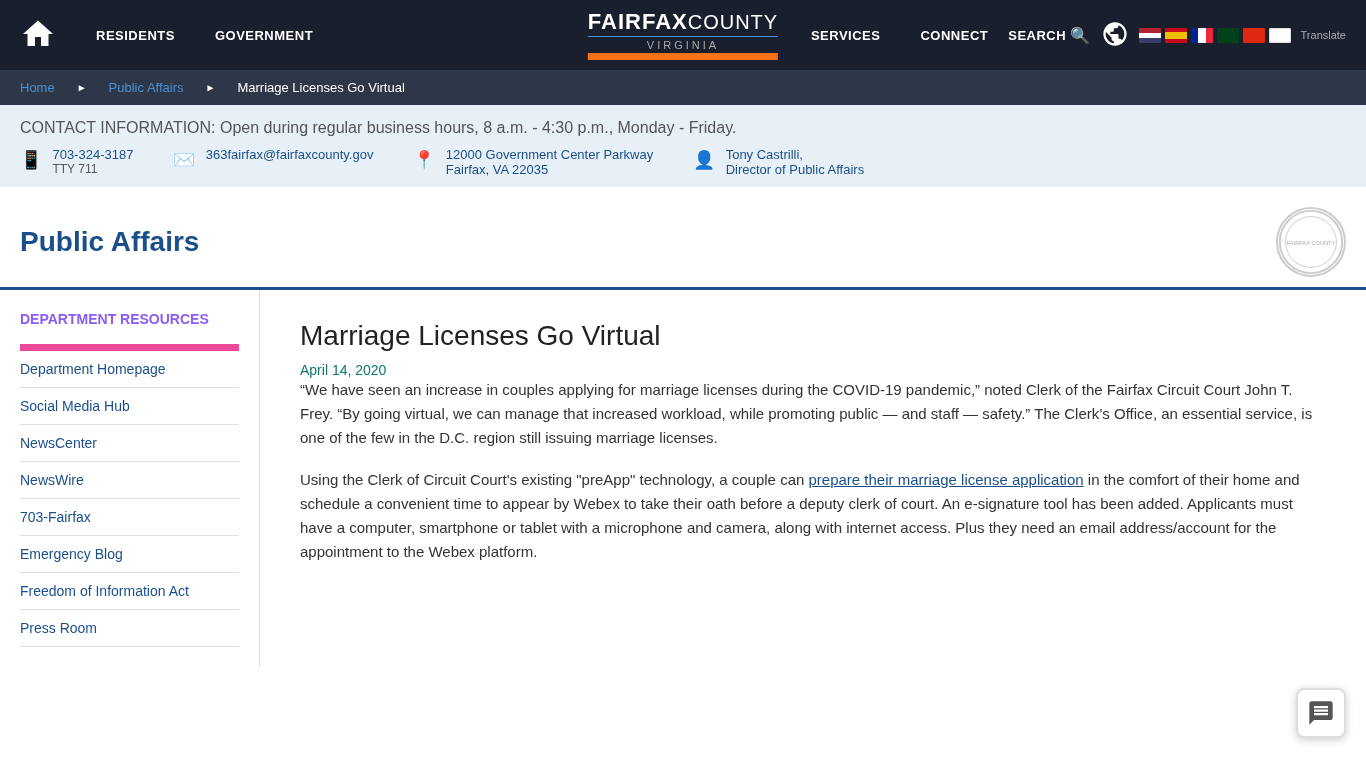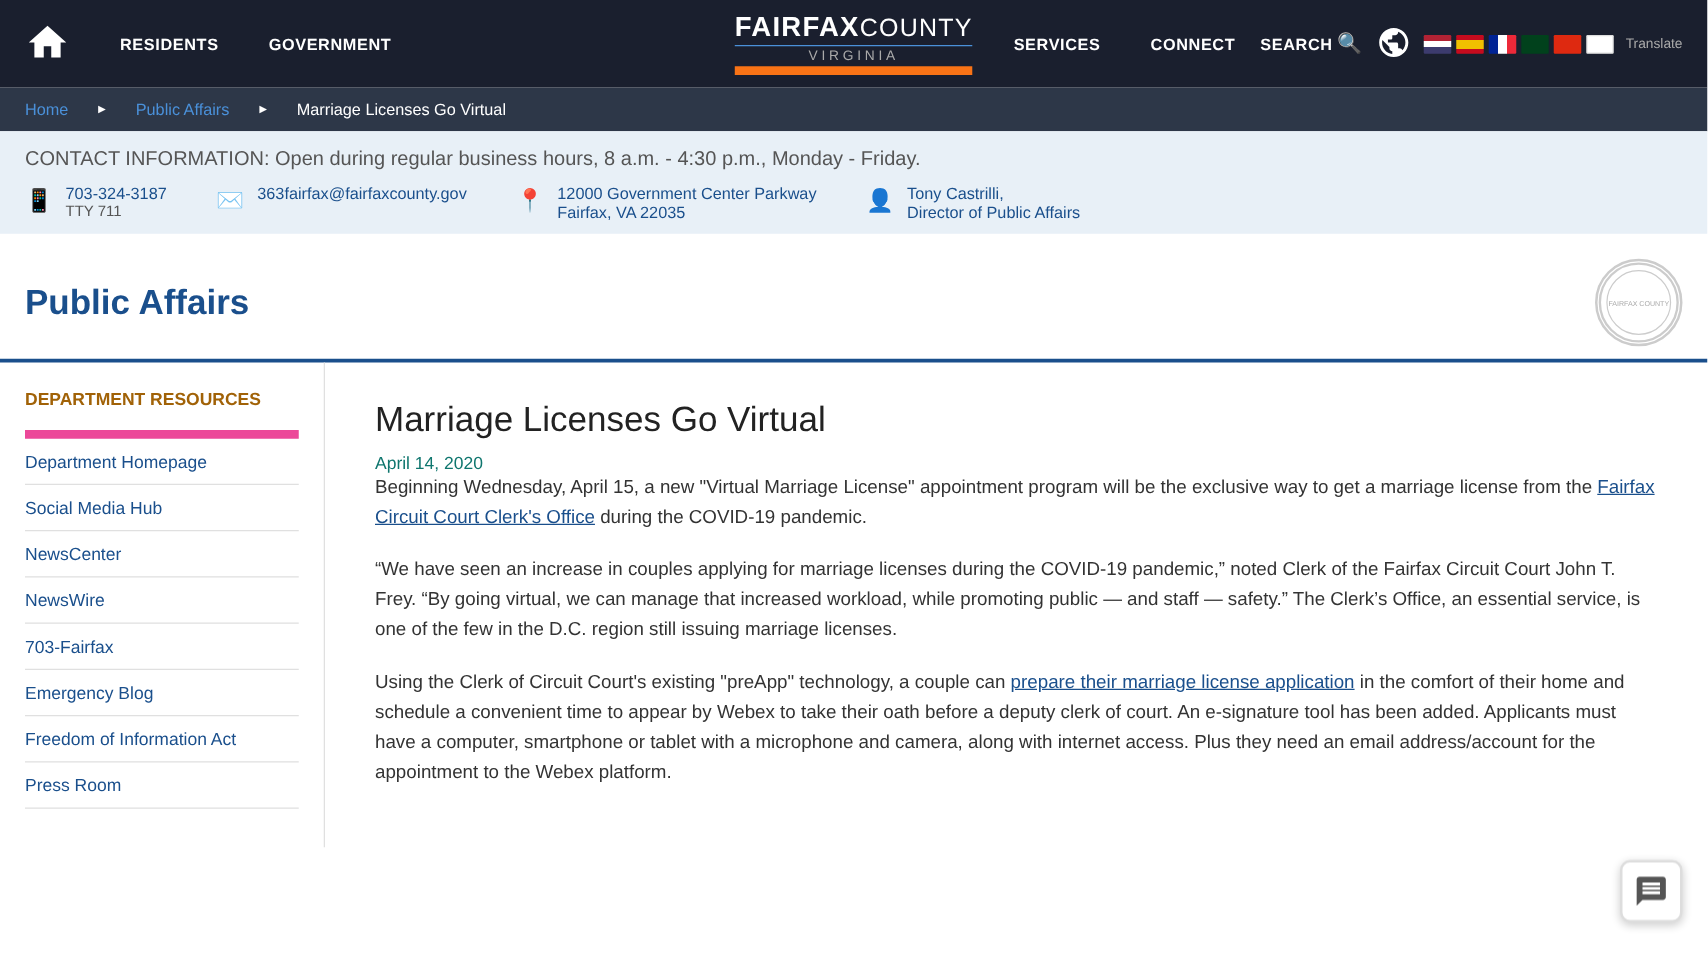--- a/index.html
+++ b/index.html
@@ -50,21 +50,21 @@
     
     .page-title-section { padding: 20px 20px 10px; border-bottom: 3px solid #1a4f8c; display: flex; justify-content: space-between; align-items: center; }
     .page-title { color: #1a4f8c; font-size: 28px; font-weight: 700; }
     .seal { width: 70px; height: 70px; border: 2px solid #ccc; border-radius: 50%; display: flex; align-items: center; justify-content: center; color: #999; font-size: 8px; }
 
     
     .main-layout { display: flex; }
 
     
     .sidebar { width: 260px; min-width: 260px; padding: 20px; border-right: 1px solid #e0e0e0; }
-    .sidebar-title { font-size: 14px; font-weight: 700; color: #a16207; text-transform: uppercase; margin-bottom: 16px; line-height: 1.3; }
+    .sidebar-title { font-size: 14px; font-weight: 700; color: #8b5cf6; text-transform: uppercase; margin-bottom: 16px; line-height: 1.3; }
     .sidebar-links { list-style: none; border-top: 7px solid #ec4899; }
     .sidebar-links li { border-bottom: 1px solid #e0e0e0; }
     .sidebar-links li a { display: block; padding: 10px 0; color: #1a4f8c; text-decoration: none; font-size: 14px; }
 
     
     .content { flex: 1; padding: 30px 40px; }
     .article-title { font-size: 28px; font-weight: 400; color: #222; margin-bottom: 10px; }
     .article-date { color: #0f766e; font-size: 14px; }
     .article-body p { font-size: 15px; line-height: 1.6; color: #333; margin-bottom: 18px; }
     .article-body a { color: #1a4f8c; text-decoration: underline; }
@@ -202,23 +202,20 @@
       <li>
         <a href="#">Press Room</a>
       </li>
     </ul>
   </aside>
 
   <main class="content">
     <h1 class="article-title">Marriage Licenses Go Virtual</h1>
     <p class="article-date">April 14, 2020</p>
     <div class="article-body">
-      <p>
-        Beginning Wednesday, April 15, a new "Virtual Marriage License" appointment program will be the exclusive way to get a marriage license from the <a href="#">Fairfax Circuit Court Clerk's Office</a> during the COVID-19 pandemic.
-      </p>
       <p>“We have seen an increase in couples applying for marriage licenses during the COVID-19 pandemic,” noted Clerk of the Fairfax Circuit Court John T. Frey. “By going virtual, we can manage that increased workload, while promoting public — and staff — safety.” The Clerk’s Office, an essential service, is one of the few in the D.C. region still issuing marriage licenses.</p>
       <p>
         Using the Clerk of Circuit Court's existing "preApp" technology, a couple can <a href="#">prepare their marriage license application</a> in the comfort of their home and schedule a convenient time to appear by Webex to take their oath before a deputy clerk of court. An e-signature tool has been added. Applicants must have a computer, smartphone or tablet with a microphone and camera, along with internet access. Plus they need an email address/account for the appointment to the Webex platform.
       </p>
     </div>
   </main>
 </div>
 
 <div class="chat-btn">
   <svg viewBox="0 0 24 24">

